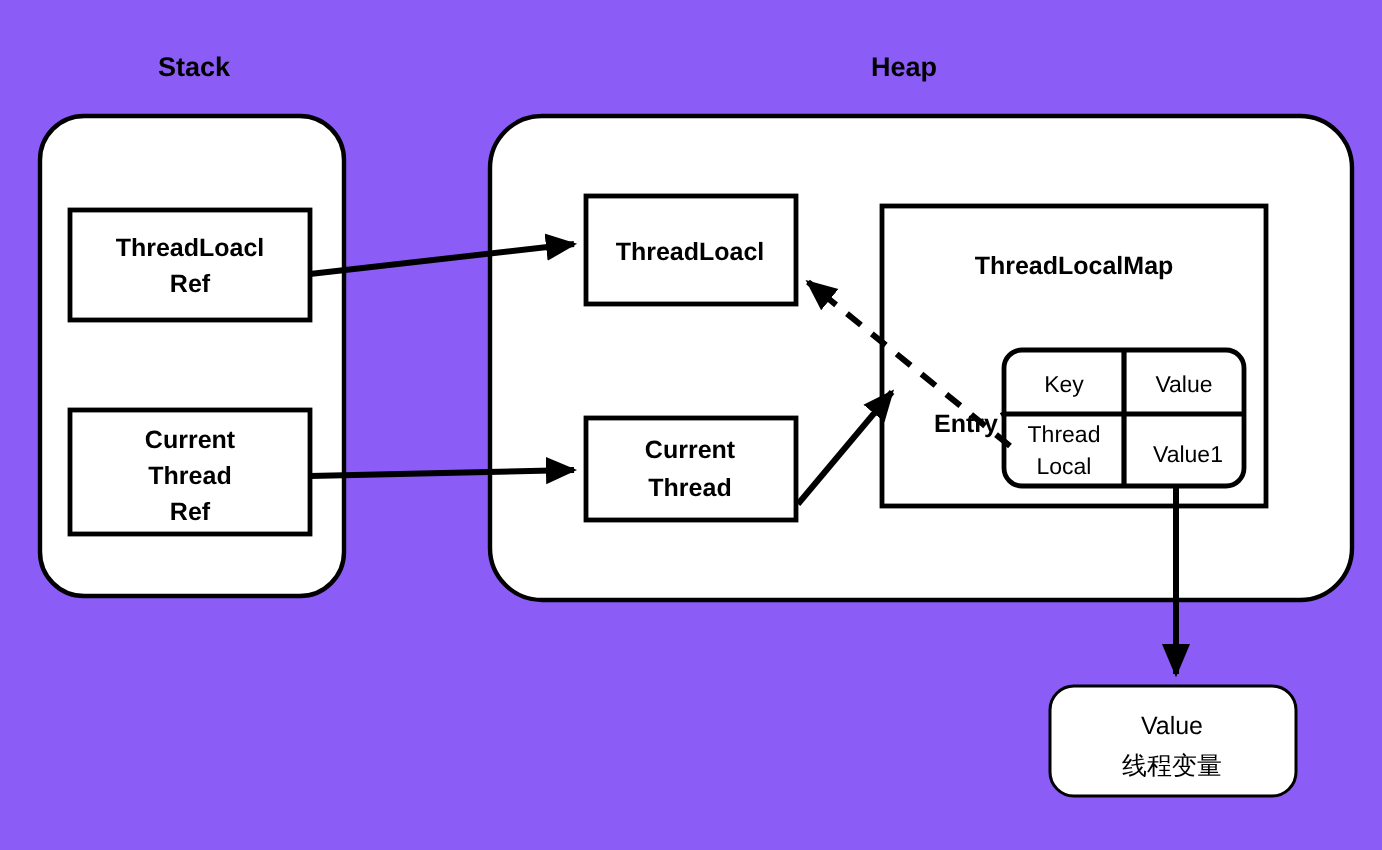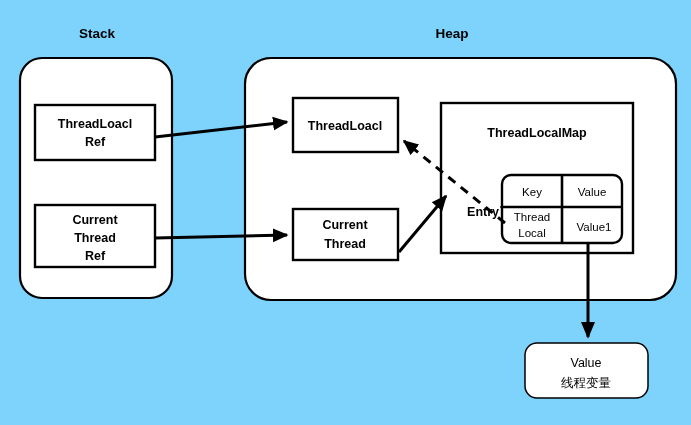--- a/index.html
+++ b/index.html
@@ -7,21 +7,21 @@
     padding: 0;
     background: #ffffff;
   }
   body {
     font-family: "Liberation Sans", sans-serif;
   }
   #canvas {
     position: relative;
     width: 691px;
     height: 425px;
-    background: #7dd3fc;
+    background: #8b5cf6;
     overflow: hidden;
   }
   #diagram-svg {
     position: absolute;
     left: 0;
     top: 0;
     width: 691px;
     height: 425px;
   }
   .region-title {

